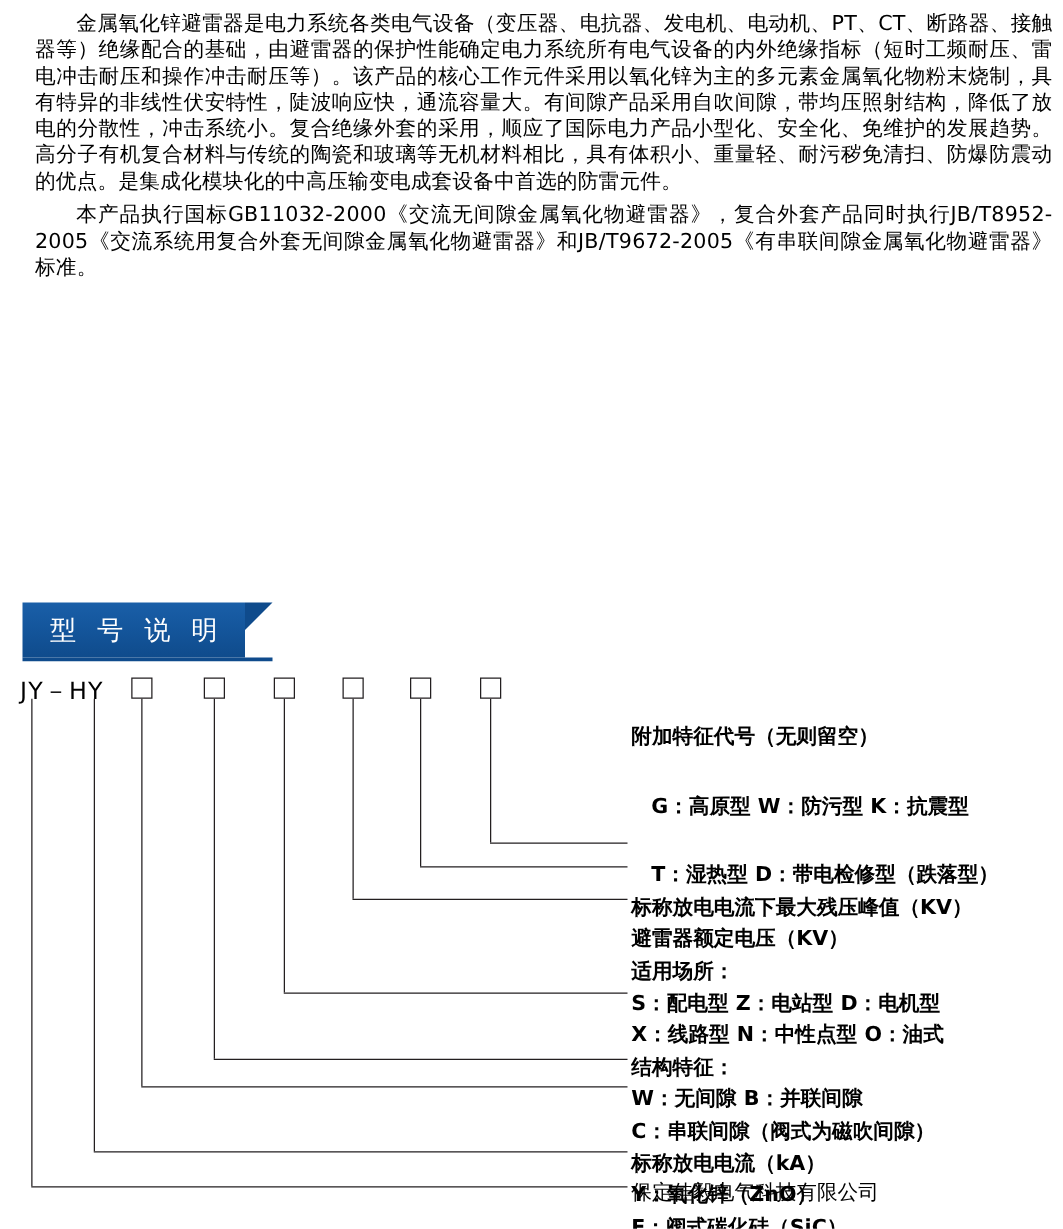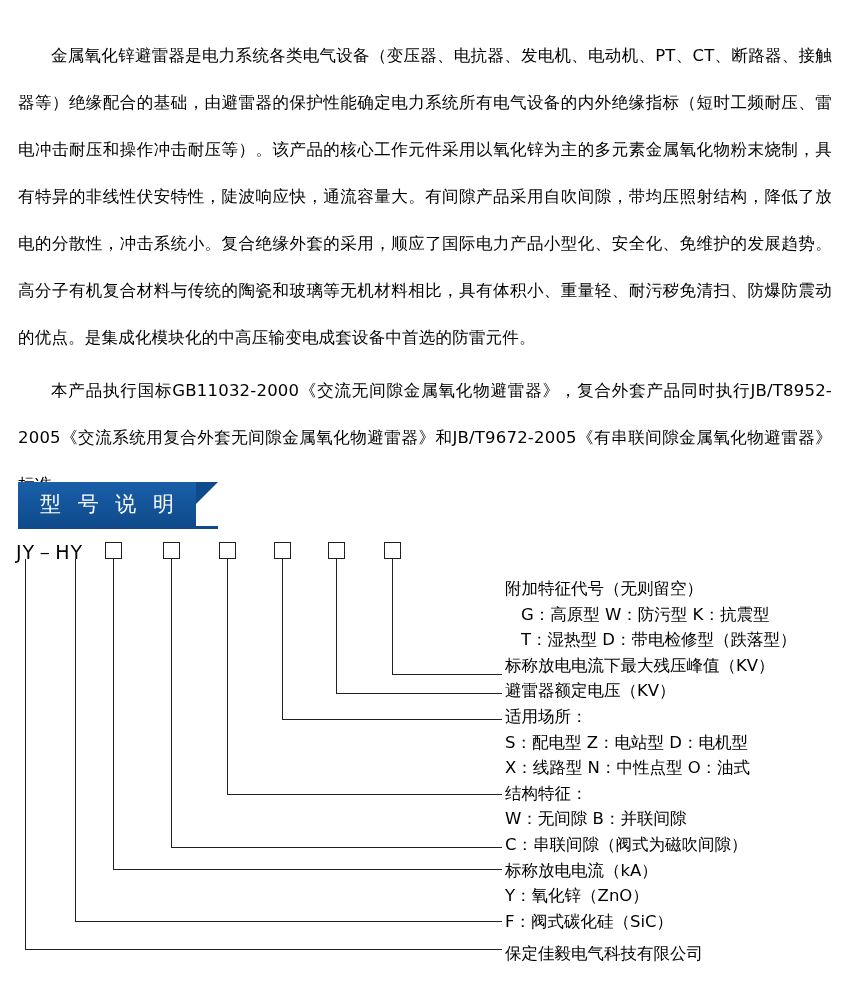--- a/index.html
+++ b/index.html
@@ -16,29 +16,28 @@
     overflow: hidden;
   }
   .page {
     position: relative;
     width: 850px;
     height: 983px;
   }
   
   .prose {
     position: absolute;
-    left: 18px;
+    left: 28px;
     top: 8px;
     width: 814px;
     font-size: 16.5px;
-    line-height: 47px;
+    line-height: 21px;
     letter-spacing: 0.2px;
     text-align: justify;
     text-justify: inter-ideograph;
-    margin-top: 24px;
   }
   .prose p {
     margin: 0 0 0 0;
     text-indent: 2em;
   }
   .prose p + p {
     margin-top: 6px;
   }
   
   .banner {
@@ -126,23 +125,25 @@
     position: absolute;
     left: 505px;
     top: 48px;
     width: 345px;
     font-size: 16.5px;
     line-height: 25.6px;
     white-space: nowrap;
   }
   .legend div {
     height: 25.6px;
+    font-weight: bold;
   }
   .legend .indent {
     padding-left: 16px;
+    margin-top: 30px;
   }
   .company {
     position: absolute;
     left: 505px;
     top: 415px;
     font-size: 16.5px;
     white-space: nowrap;
   }
 </style>
 </head>

